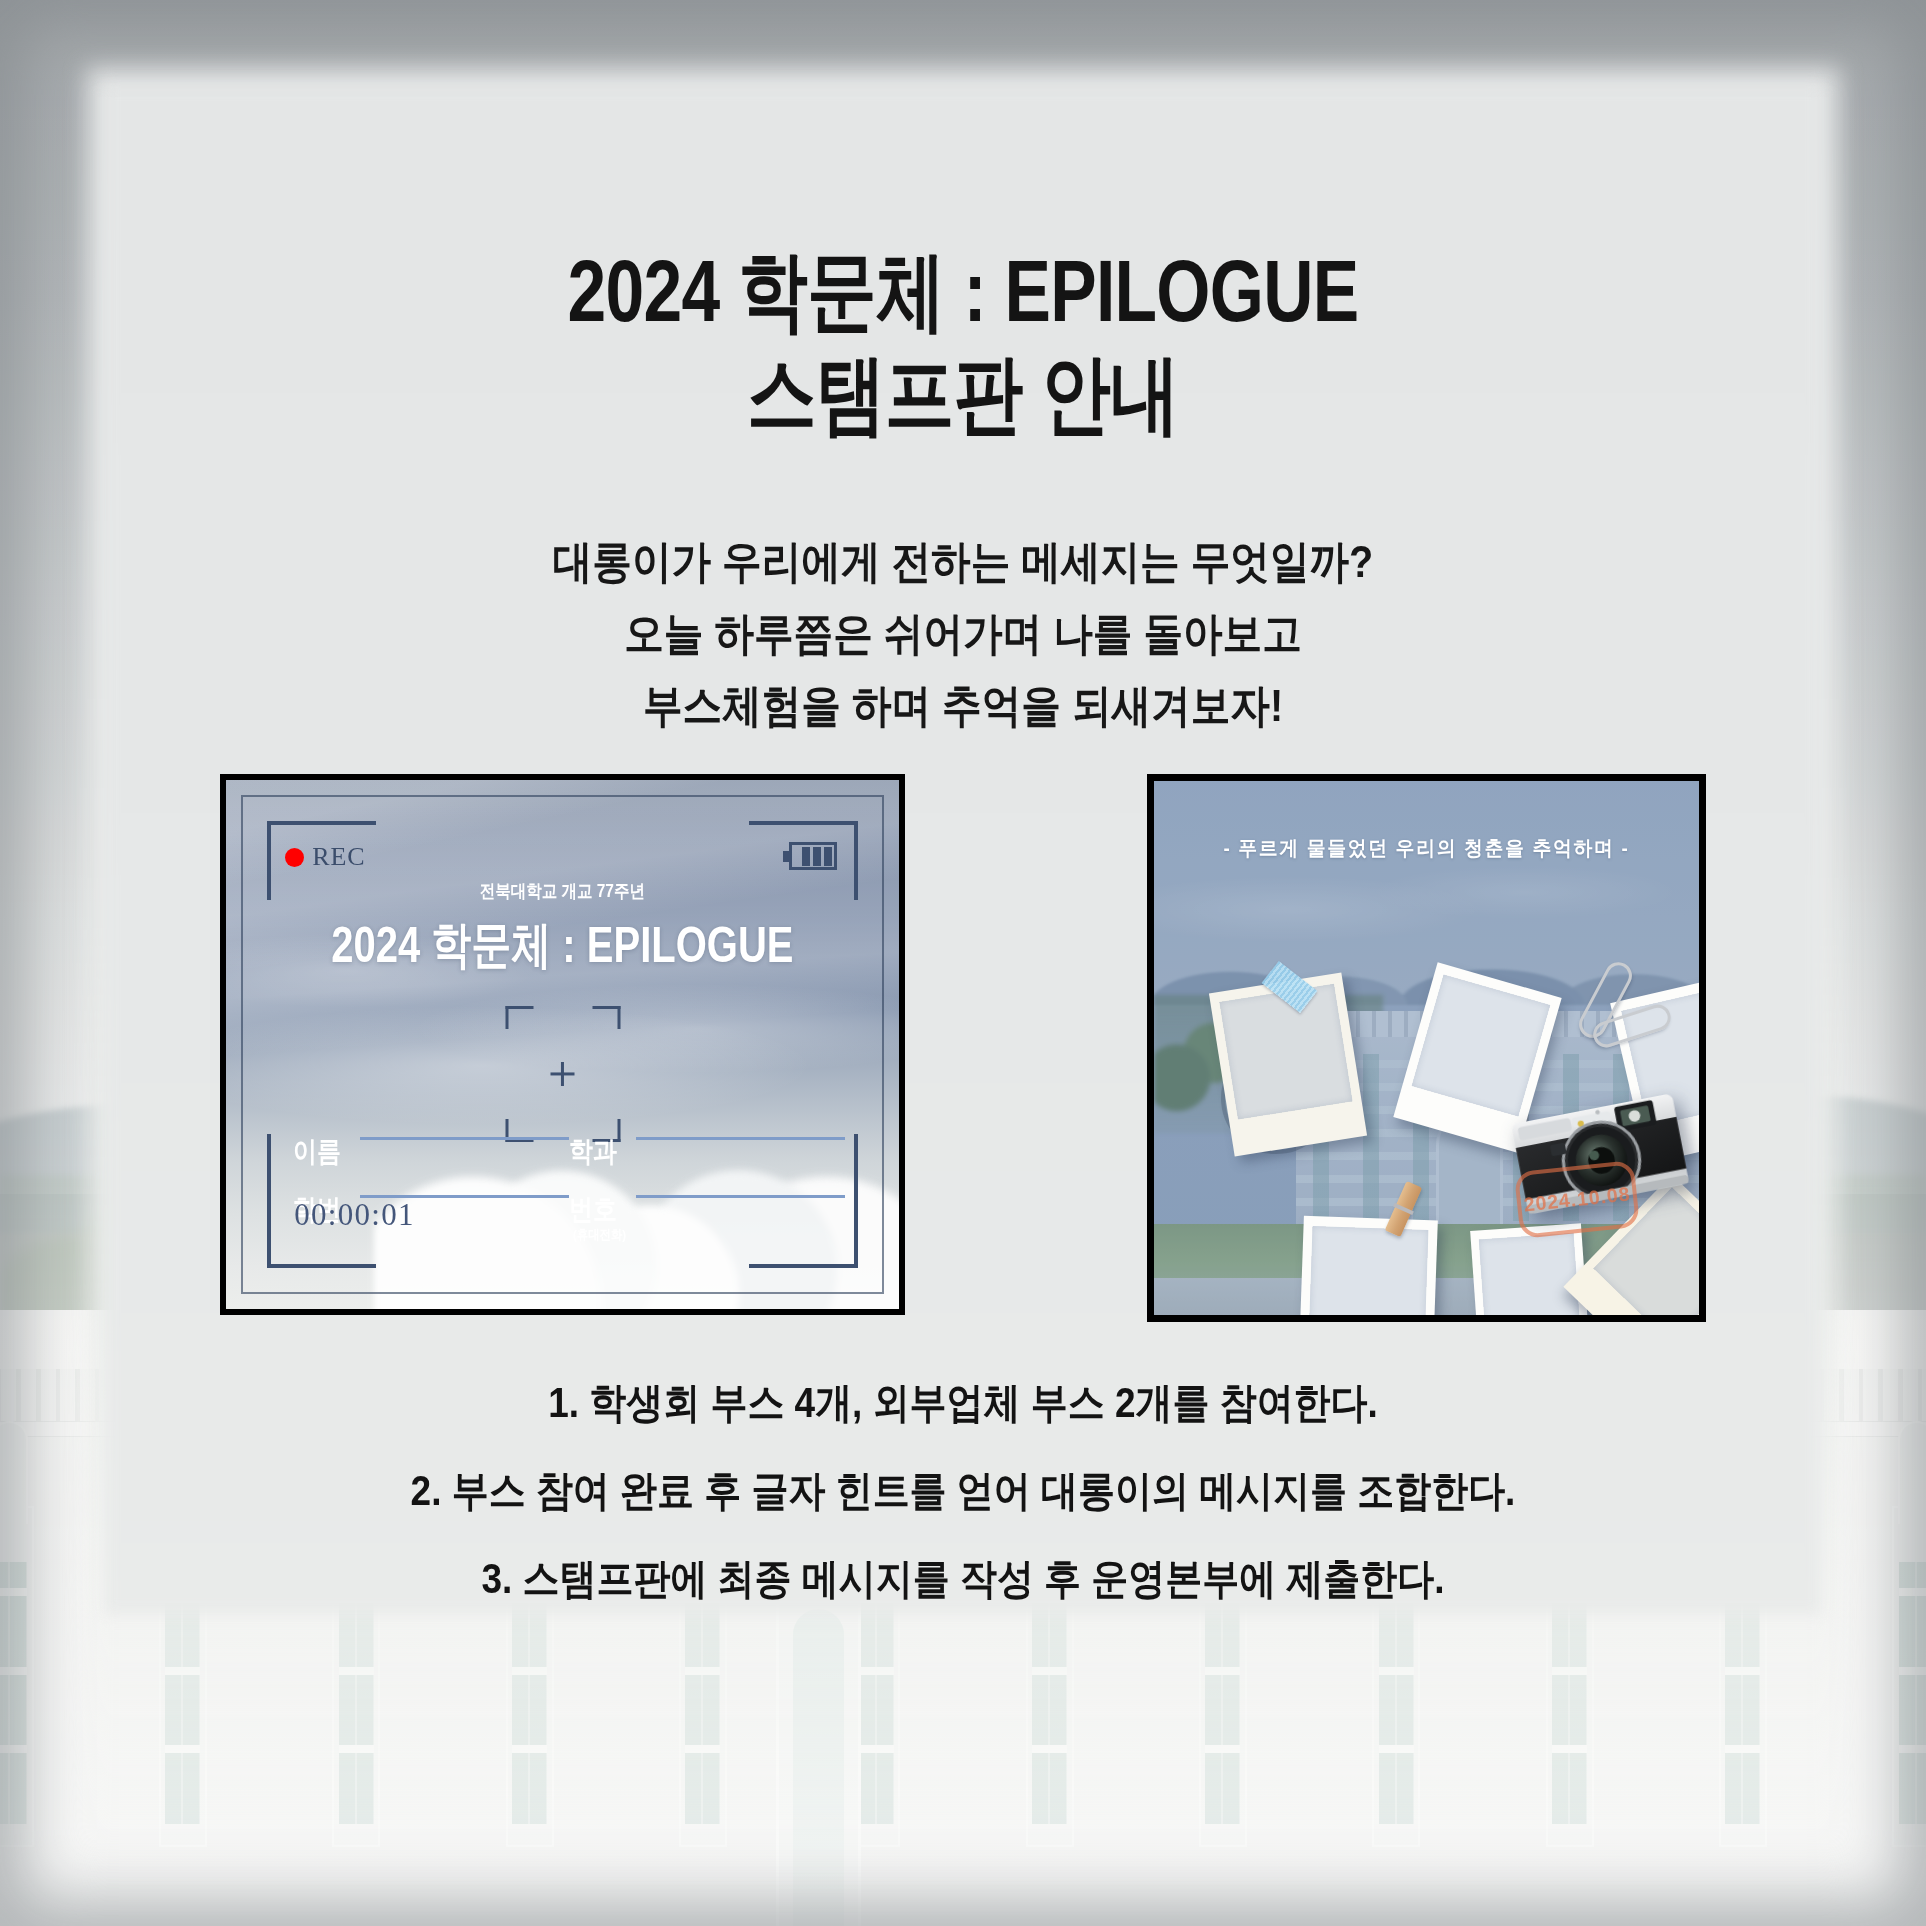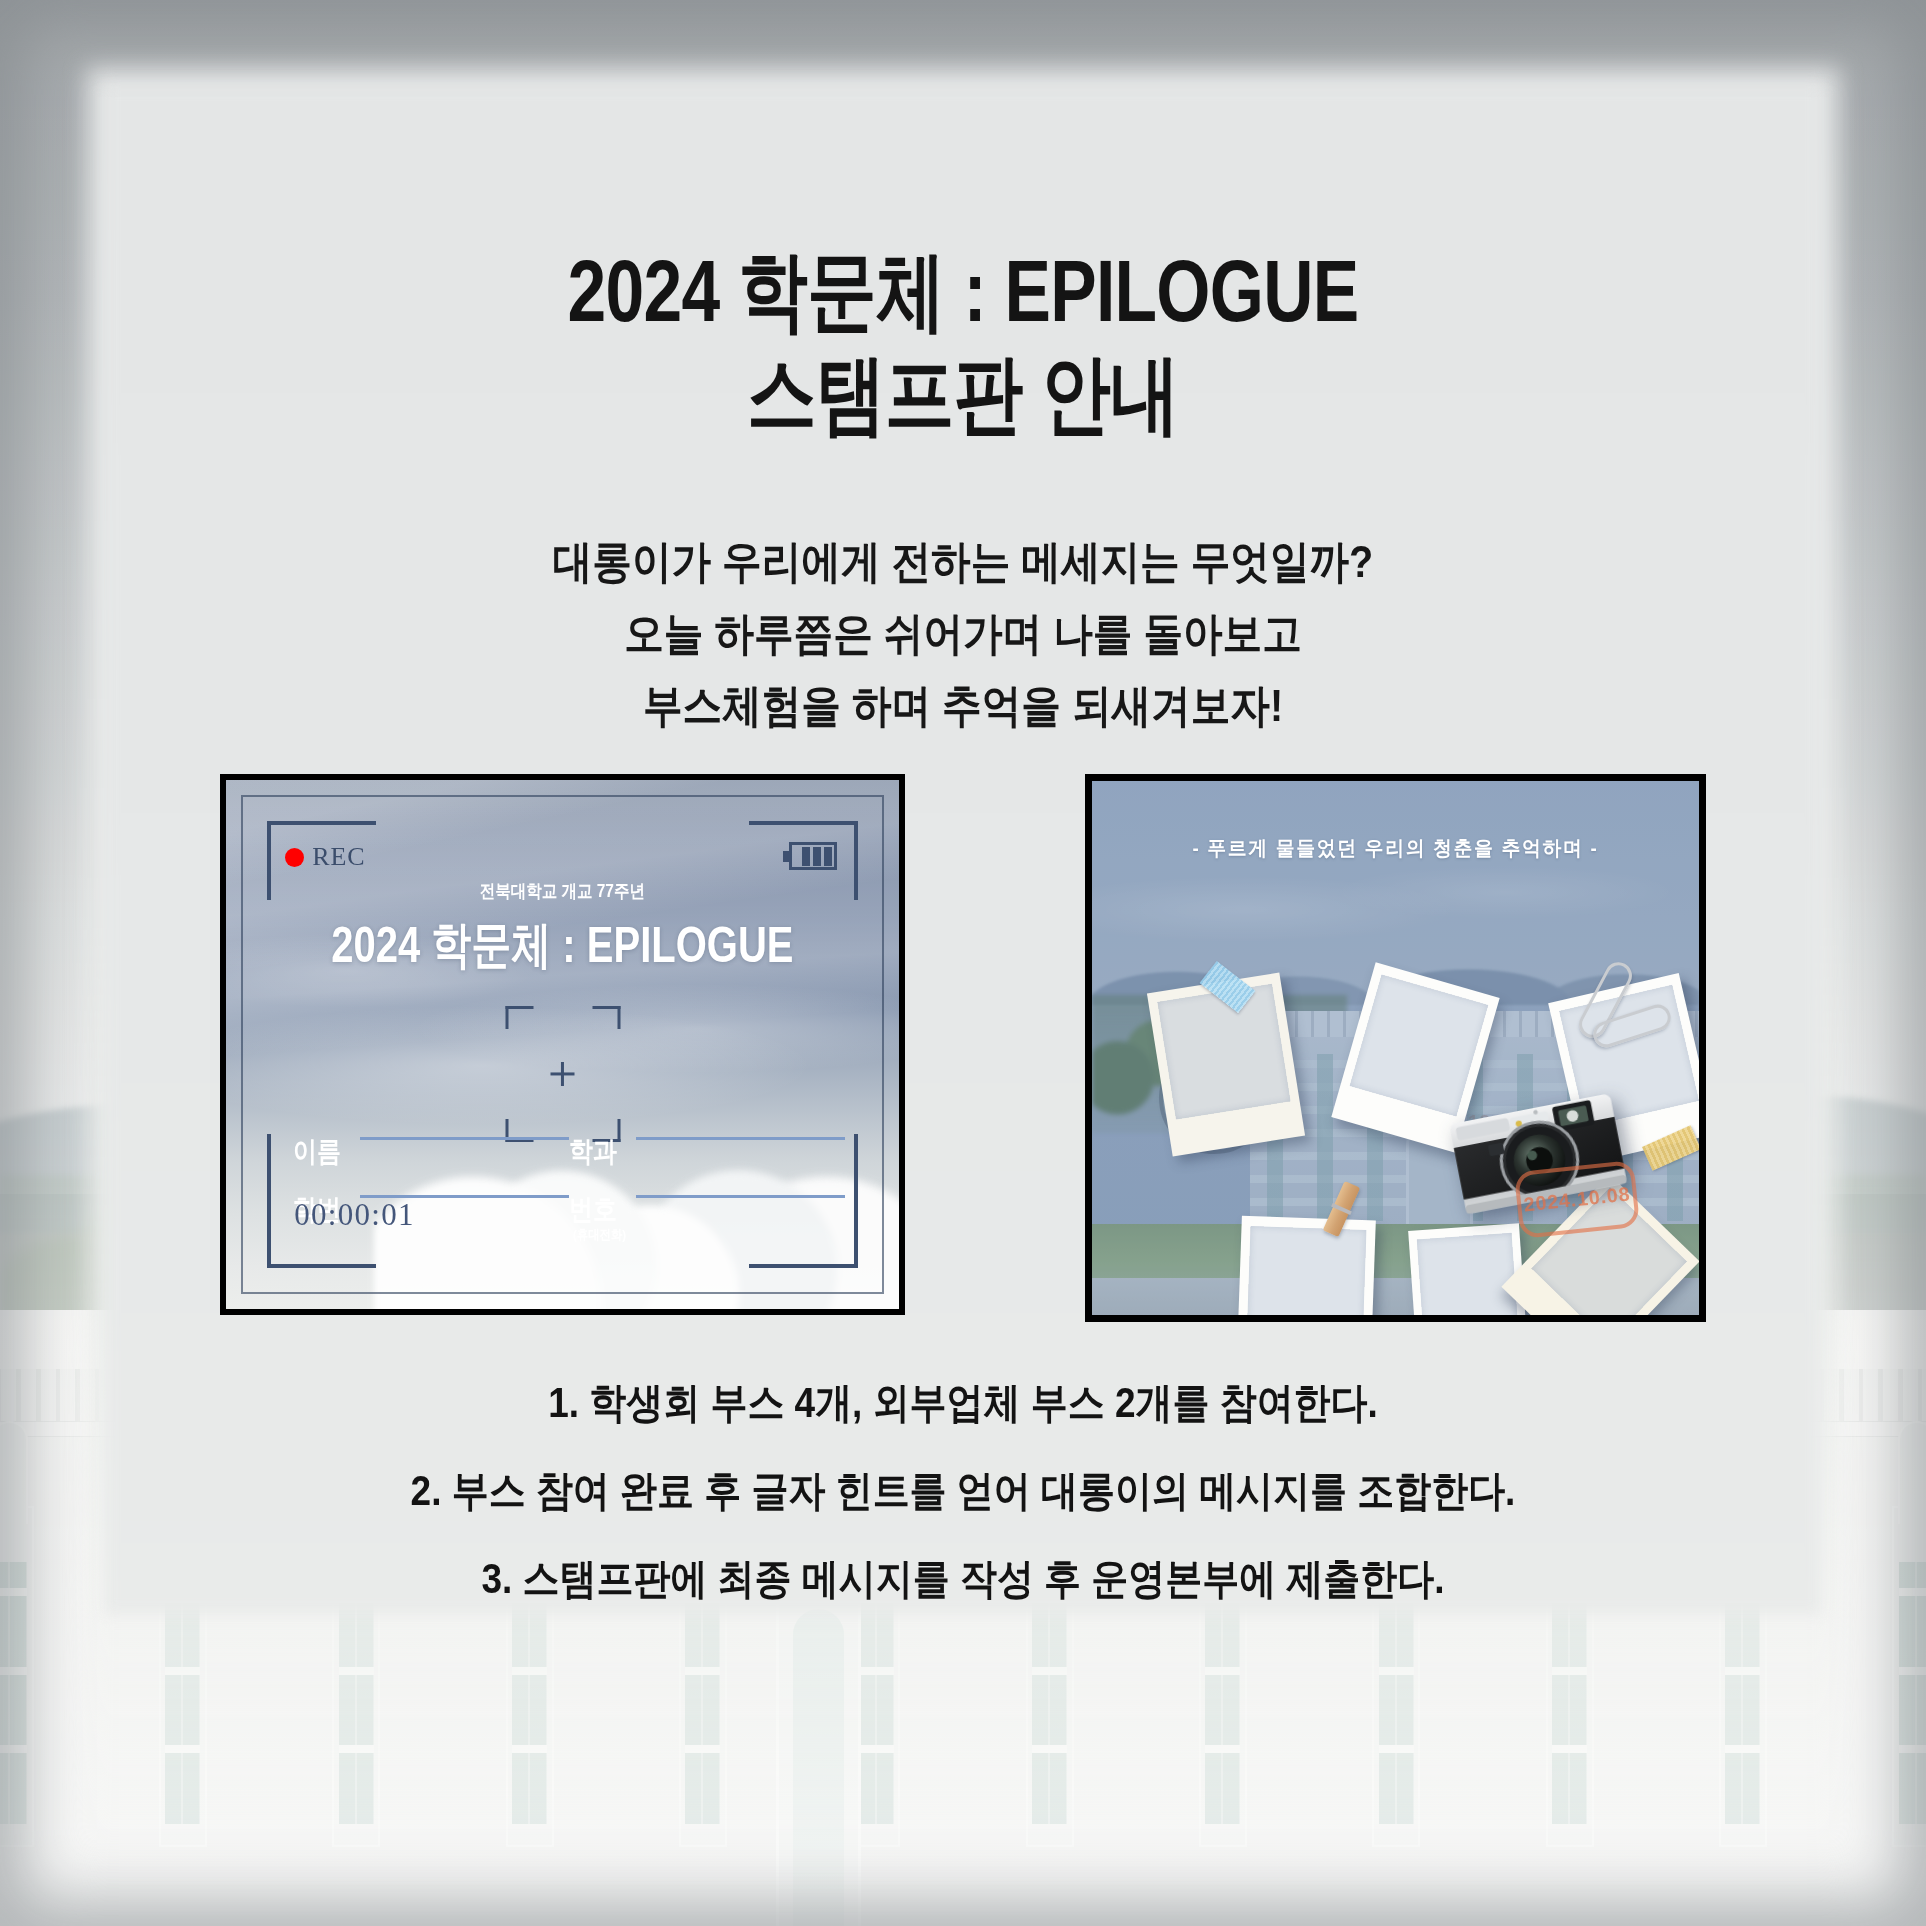--- a/index.html
+++ b/index.html
@@ -254,21 +254,21 @@
   .fline { flex:1; height:3.1px; background:#7f9cc9; margin-left:9.8px; margin-bottom:2.7px; }
   .fnote { position:absolute; left:3.6px; top:100%; margin-top:2.7px; color:#fff; font-size:13.4px; font-weight:bold; transform:scaleX(.85); transform-origin:0 0; }
 
   .tcode {
     position:absolute; left:68px; bottom:76px;
     font-family:"Liberation Serif", serif; font-size:31px; color:#44567a; letter-spacing:1.3px;
   }
 
   
   .cardR {
-    position:absolute; right:220px; top:0; width:621px; height:548px;
+    position:absolute; right:220px; top:0; width:559px; height:548px;
     background:#000; padding:7.1px;
   }
   .cardR-inner {
     position:relative; width:100%; height:100%; overflow:hidden;
     background:linear-gradient(180deg,#9eafc6 0%,#9aabc3 30%,#93a5bf 52%,#8fa4bd 100%);
   }
   .campus {
     position:absolute; inset:0;
     background:
       

